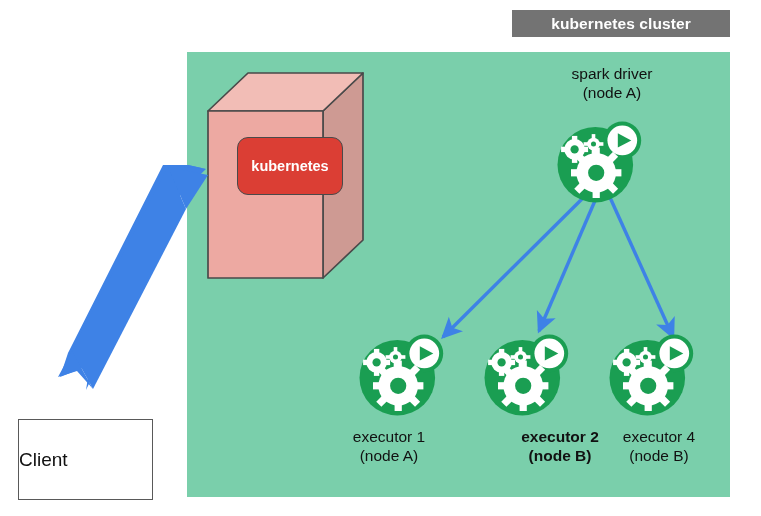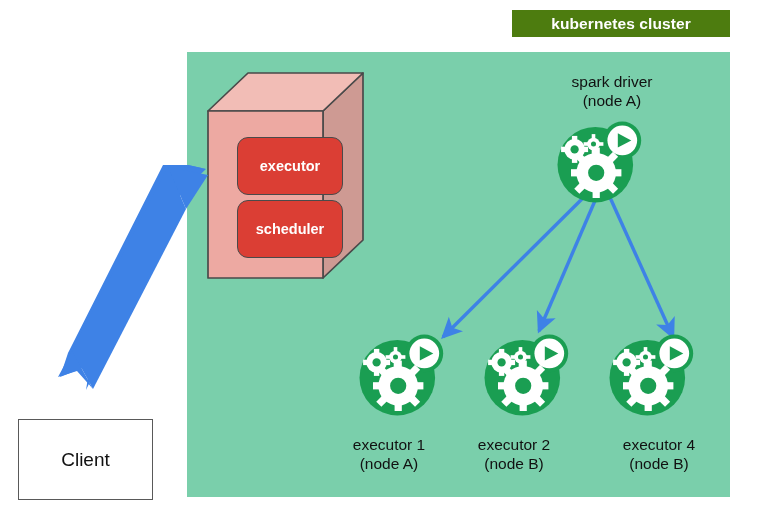--- a/index.html
+++ b/index.html
@@ -4,45 +4,45 @@
 <style>
   html,body{margin:0;padding:0;background:#ffffff;}
   body{width:761px;height:516px;position:relative;overflow:hidden;
        font-family:"Liberation Sans","DejaVu Sans",sans-serif;}
   .stage{position:absolute;left:0;top:0;width:761px;height:516px;}
 
   
   #cluster-panel{position:absolute;left:187px;top:52px;width:543px;height:445px;
                  background:#7ACFAB;}
   #cluster-label{position:absolute;left:512px;top:10px;width:218px;height:27px;
-                 background:#4d7c0f;color:#ffffff;font-weight:bold;font-size:15.5px;
+                 background:#737373;color:#ffffff;font-weight:bold;font-size:15.5px;
                  display:flex;align-items:center;justify-content:center;letter-spacing:.1px;}
 
   
   #client-box{position:absolute;left:18px;top:419px;width:133px;height:79px;
               background:#ffffff;border:1.6px solid #595959;
-              display:flex;align-items:center;justify-content:center;}
+              display:flex;align-items:center;justify-content:flex-start;}
   #client-label{font-size:19px;color:#111111;}
 
   
   #master-cube{position:absolute;left:205px;top:65px;width:160px;height:215px;}
   #master-cube svg{display:block;}
   .cube-svc{position:absolute;width:104px;height:56px;border-radius:11px;
             background:#DB3E34;border:1.6px solid #4a4a4a;
             display:flex;align-items:center;justify-content:center;
             color:#ffffff;font-weight:bold;font-size:14.5px;}
   #svc-apiserver{left:32px;top:72px;}
   #svc-scheduler{left:32px;top:135px;}
 
   
   .node-label{position:absolute;text-align:center;font-size:15.5px;color:#111111;
-              line-height:19px;white-space:pre-line;margin-top:8px;}
+              line-height:19px;white-space:pre-line;}
   #driver-label{left:532px;top:64px;width:160px;}
   #exec1-label{left:327px;top:427px;width:124px;}
-  #exec2-label{left:452px;top:427px;width:124px;}
+  #exec2-label{left:498px;top:427px;width:124px;font-weight:bold;}
   #exec3-label{left:597px;top:427px;width:124px;}
 
   
   .node-icon{position:absolute;}
   .node-icon svg{display:block;}
   #node-driver{left:553px;top:117px;}
   #node-exec1{left:355px;top:330px;}
   #node-exec2{left:480px;top:330px;}
   #node-exec3{left:605px;top:330px;}
 
@@ -68,23 +68,22 @@
   <div id="master-cube">
     <svg width="160" height="215" viewBox="0 0 160 215">
 
       <polygon points="118,46 158,8 158,175 118,213" fill="#CE9A93" stroke="#4A4A4A" stroke-width="1.7" stroke-linejoin="round"></polygon>
 
       <polygon points="3,46 43,8 158,8 118,46" fill="#F2BDB6" stroke="#4A4A4A" stroke-width="1.7" stroke-linejoin="round"></polygon>
 
       <rect x="3" y="46" width="115" height="167" fill="#EDA9A2" stroke="#4A4A4A" stroke-width="1.7" stroke-linejoin="round"></rect>
     </svg>
 
-    <div class="cube-svc" id="svc-apiserver">executor</div>
-
-    <div class="cube-svc" id="svc-scheduler">scheduler</div>
+    <div class="cube-svc" id="svc-apiserver">kubernetes</div>
+
   </div>
 
   <div id="spark-submit-arrow">
     <svg width="155" height="245" viewBox="0 0 155 245">
 
       <polygon points="151,4 126,28 31,225 35,200 5,212 13,188 108,0 133,0" fill="#3E82E6"></polygon>
       <polygon points="151,4 108,0 133,0" fill="#3E82E6"></polygon>
 
       <g fill="#3E82E6">
         <polygon points="113,2 153,10 131,44"></polygon>

